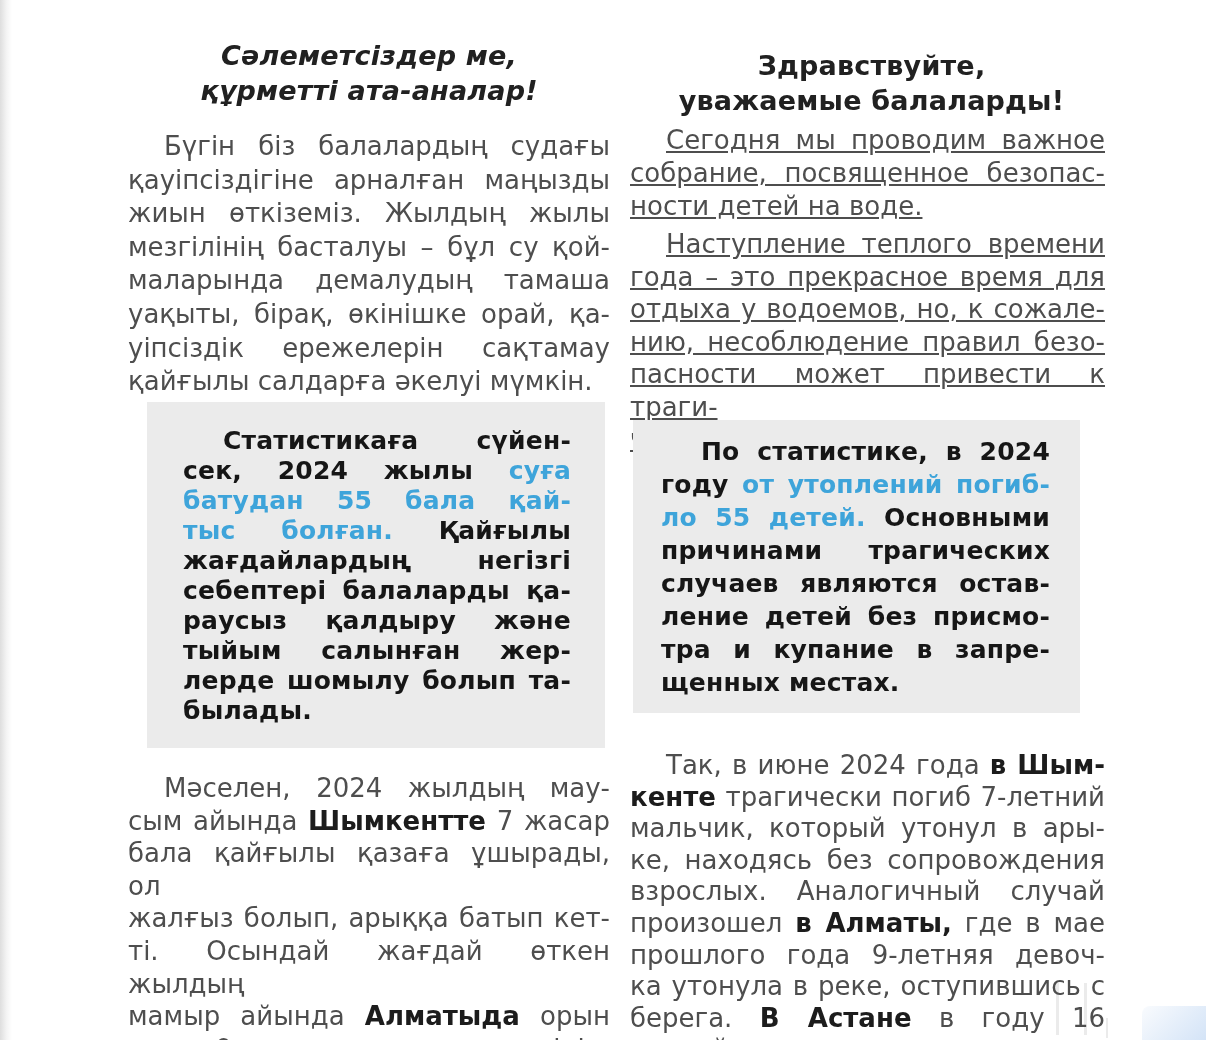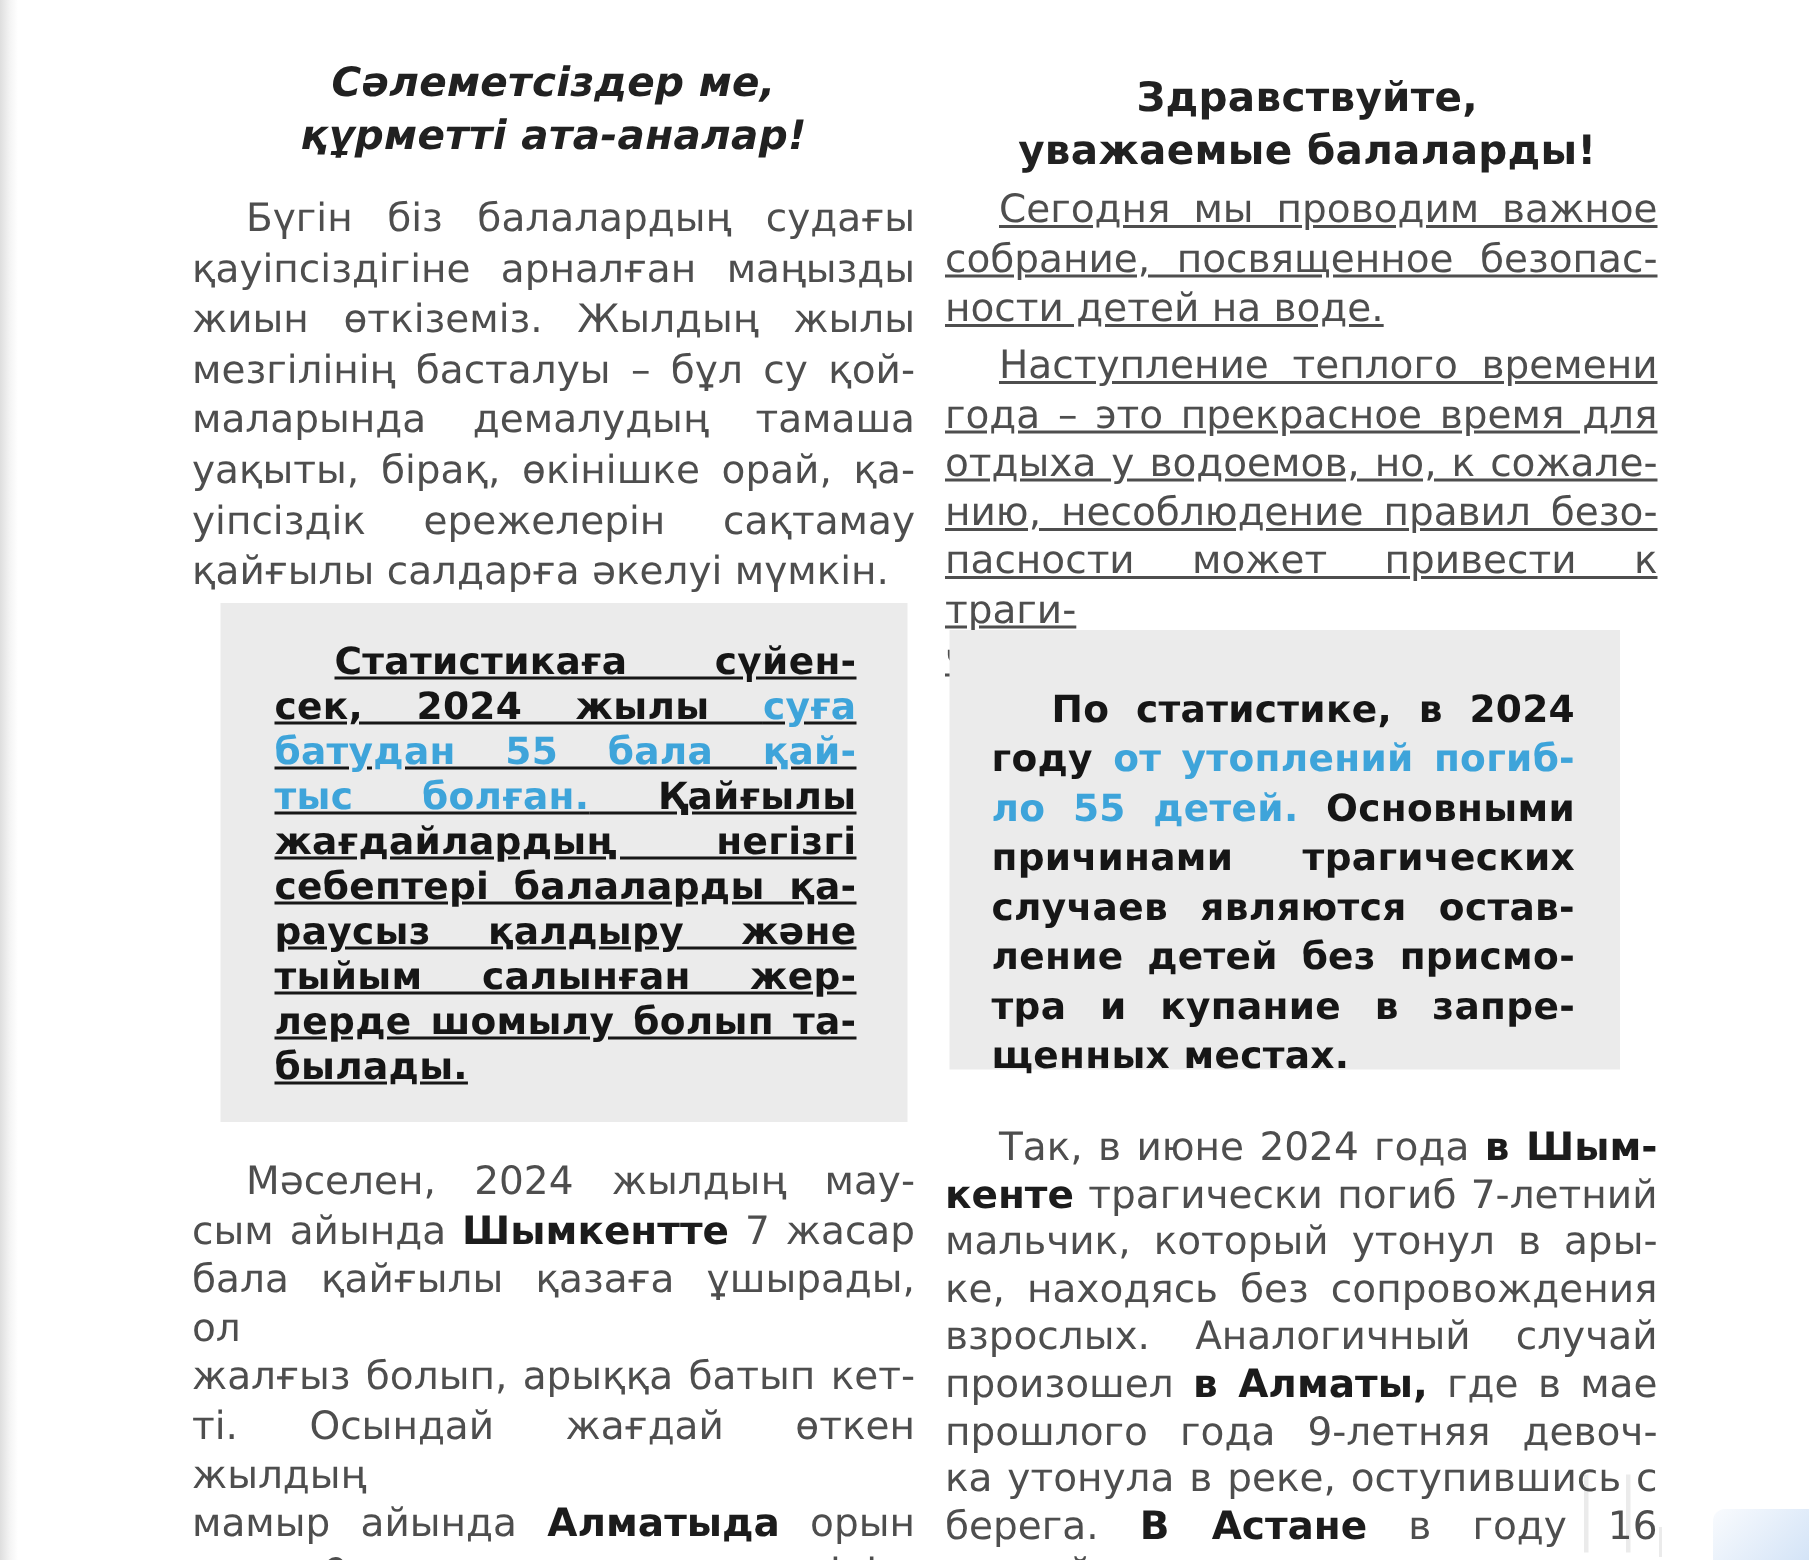--- a/index.html
+++ b/index.html
@@ -45,23 +45,23 @@
   #ru-context .line  { line-height: 32.5px; }
   #ru-examples .line { line-height: 31.6px; }
 
   .statbox {
     background: #ebebeb;
     box-sizing: border-box;
     font-size: 25px;
     color: #161616;
     letter-spacing: 0.2px;
   }
-  #kz-box { padding: 24px 34px 0 36px; text-decoration: underline; }
+  #kz-box { padding: 24px 34px 0 36px; }
   #kz-box .line { line-height: 30px; }
-  #ru-box { padding: 36px 30px 0 28px; }
+  #ru-box { padding: 15px 30px 0 28px; }
   #ru-box .line { line-height: 33px; }
   .statbox .line { text-align: justify; }
   .statbox .line.just { text-align-last: justify; }
   .statbox .line.ind { text-indent: 40px; }
 
   .seg-n { font-weight: normal; }
   .seg-b { font-weight: bold; color: #1c1c1c; }
   .statbox .seg-b { color: #161616; }
   .seg-u { font-weight: bold; color: #3ea4da; }
 

